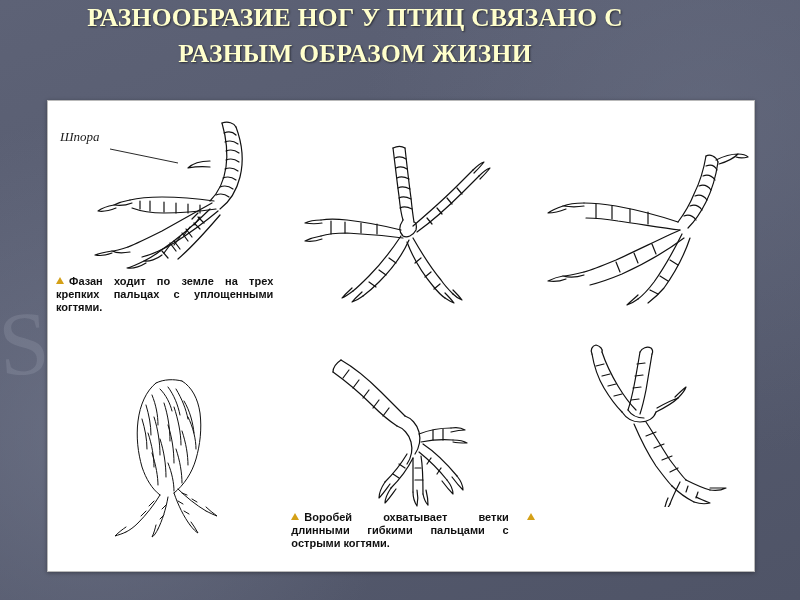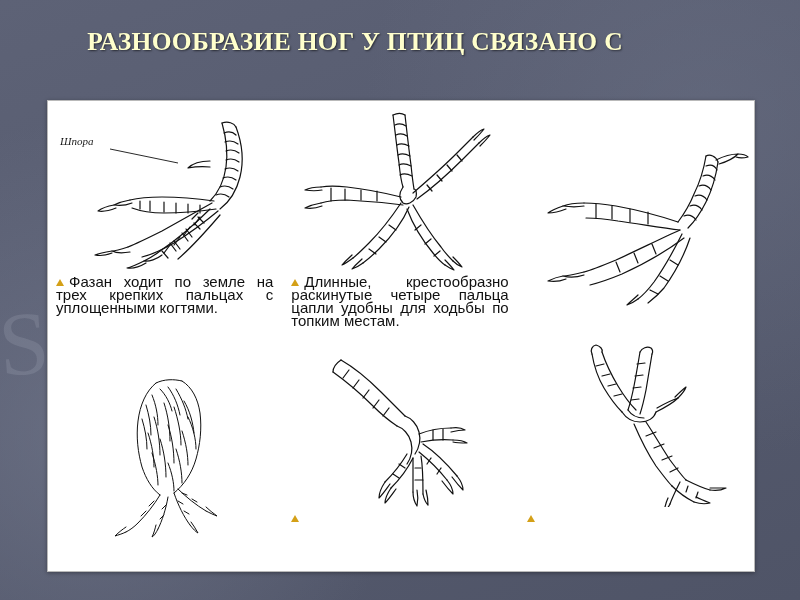--- a/index.html
+++ b/index.html
@@ -34,21 +34,21 @@
     font-family: "Liberation Serif", serif;
     font-size: 90px;
     line-height: 0.9;
     letter-spacing: -6px;
     transform: rotate(-4deg);
     pointer-events: none;
   }
   .slide-title {
     position: absolute;
     left: 0;
-    top: 24px;
+    top: 0;
     width: 710px;
     text-align: center;
     color: #ffffcc;
     font-family: "Liberation Serif", serif;
     font-weight: bold;
     font-size: 25.5px;
     line-height: 36px;
     letter-spacing: 0.3px;
     text-shadow: 1px 1px 2px rgba(0,0,0,0.55);
   }
@@ -85,57 +85,59 @@
     align-items: center;
     justify-content: center;
     overflow: hidden;
   }
   .fig svg { display: block; }
   .caption {
     flex: 0 0 auto;
     min-height: 58px;
     padding: 2px 10px 6px 8px;
     font-family: "Liberation Sans", sans-serif;
-    font-size: 15px;
+    font-size: 11px;
     line-height: 13px;
     color: #101010;
     text-align: justify;
     position: relative;
+    font-weight: bold;
   }
   .caption .tri {
     display: inline-block;
     width: 0;
     height: 0;
     border-left: 4.5px solid transparent;
     border-right: 4.5px solid transparent;
     border-bottom: 7px solid #d4a017;
     margin-right: 5px;
     position: relative;
     top: -1px;
   }
   .caption .txt { }
   .row2 .caption { min-height: 54px; }
   .spur-label {
     position: absolute;
     font-family: "Liberation Serif", serif;
     font-style: italic;
-    font-size: 11px;
+    font-size: 13px;
     color: #1a1a1a;
     left: 12px;
-    top: 34px;
+    top: 28px;
   }
 </style>
 </head>
 <body>
 
 <div class="bg-gradient"></div>
 <div class="bg-watermark">S</div>
 
 <div class="slide-title">
   <span class="line">РАЗНООБРАЗИЕ НОГ У ПТИЦ СВЯЗАНО С</span>
+  <span class="line">РАЗНЫМ ОБРАЗОМ ЖИЗНИ</span>
 </div>
 
 <div class="panel">
   <div class="grid">
 
     <div class="cell">
       <div class="fig">
         <svg width="232" height="172" viewBox="0 0 232 172">
           <g fill="none" stroke="#111" stroke-width="1.2" stroke-linecap="round" stroke-linejoin="round">
 
@@ -246,23 +248,20 @@
             <path d="M128 104 C136 118 146 134 156 146 C160 152 165 157 168 160"></path>
             <path d="M122 108 C128 124 138 140 148 152 C152 157 157 162 160 164"></path>
             <path d="M168 160 C171 163 174 165 177 166 C174 162 171 159 168 156"></path>
             <path d="M160 164 C163 166 166 168 169 169 C166 165 163 162 160 159"></path>
             <path d="M136 124 L130 129"></path>
               <path d="M146 138 L140 143"></path>
             <path d="M155 150 L149 155"></path>
           </g>
         </svg>
       </div>
-      <div class="caption">
-        <span class="tri"></span><span class="txt">Длинные, крестообразно раскинутые четыре пальца цапли удобны для ходьбы по топким местам.</span>
-      </div>
     </div>
 
     <div class="cell">
       <div class="fig">
         <svg width="232" height="172" viewBox="0 0 232 172">
           <g fill="none" stroke="#111" stroke-width="1.2" stroke-linecap="round" stroke-linejoin="round">
 
             <path d="M186 22 C184 34 180 48 174 60 C170 70 164 80 158 88"></path>
             <path d="M198 28 C196 42 192 56 186 68 C181 78 174 88 168 94"></path>
             <path d="M186 22 C190 20 196 22 198 28"></path>
@@ -395,21 +394,21 @@
             <path d="M134 92 C144 88 156 86 166 86"></path>
             <path d="M136 100 C146 98 158 97 168 98"></path>
             <path d="M166 86 C172 85 177 86 180 88 C176 88 170 89 166 90"></path>
             <path d="M168 98 C174 98 179 99 182 101 C178 101 172 101 168 100"></path>
             <path d="M148 88 L148 98"></path>
               <path d="M158 87 L158 98"></path>
           </g>
         </svg>
       </div>
       <div class="caption">
-        <span class="tri"></span>
+        <span class="tri"></span><span class="txt">Воробей охватывает ветки длинными гибкими пальцами с острыми когтями.</span>
       </div>
     </div>
 
     <div class="cell row2">
       <div class="fig">
         <svg width="232" height="165" viewBox="0 0 232 165">
           <g fill="none" stroke="#111" stroke-width="1.2" stroke-linecap="round" stroke-linejoin="round">
 
             <path d="M72 12 C74 24 78 36 84 46 C90 56 96 64 102 70"></path>
             <path d="M82 10 C86 22 92 34 98 44 C104 54 110 62 116 68"></path>

